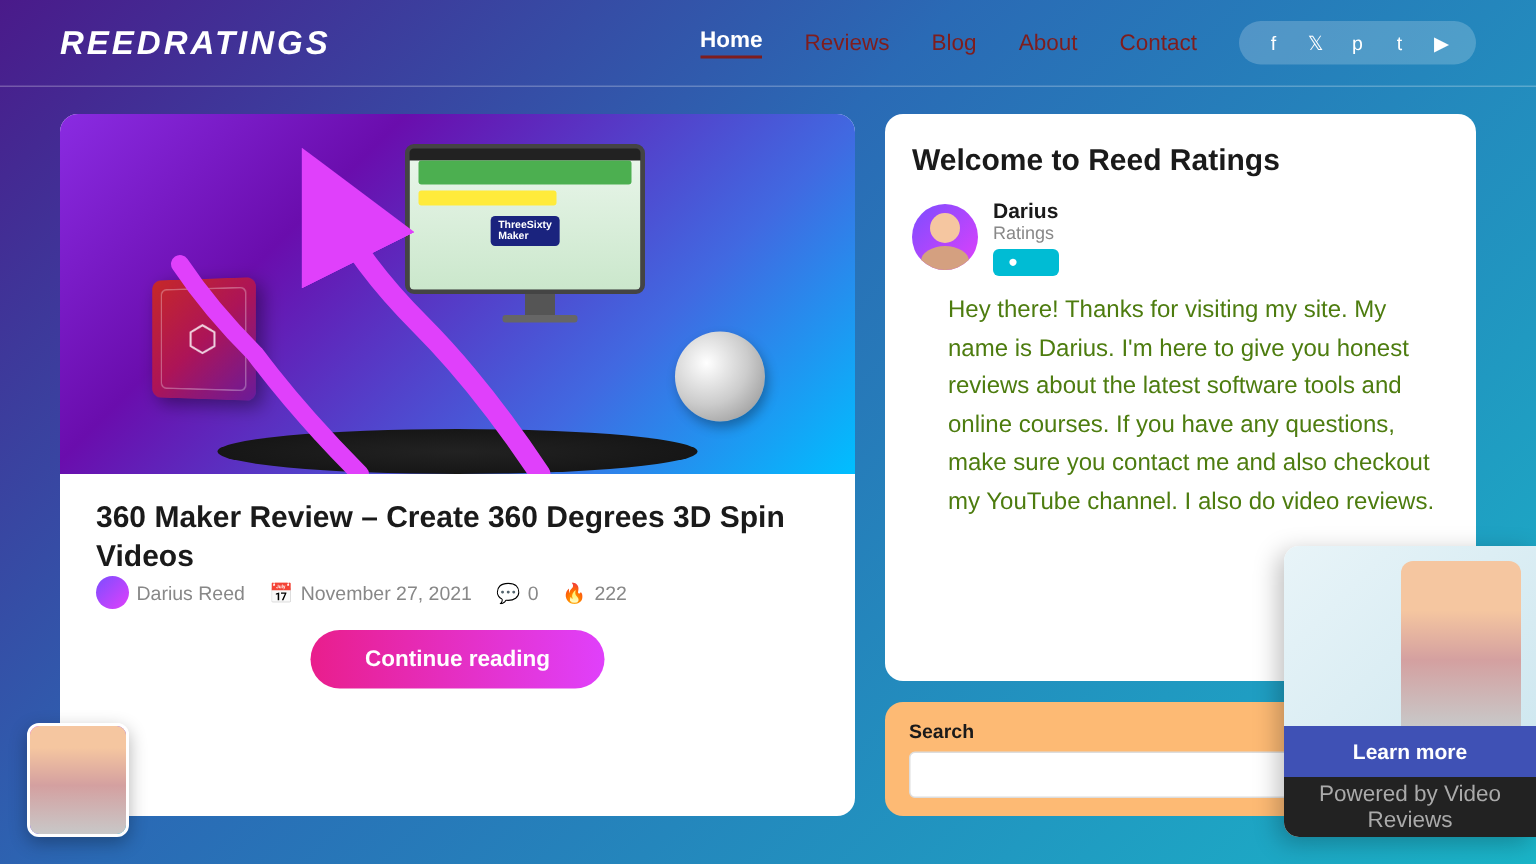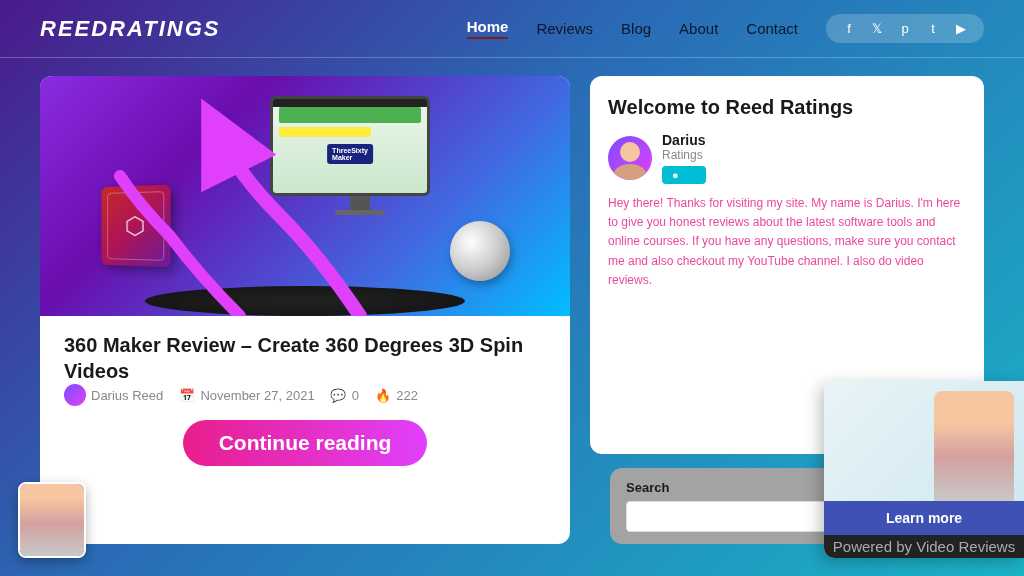--- a/index.html
+++ b/index.html
@@ -27,21 +27,21 @@
       letter-spacing: 2px;
       text-transform: uppercase;
       font-style: italic;
     }
     .nav {
       display: flex;
       align-items: center;
       gap: 28px;
     }
     .nav a {
-      color: #0f172a;
+      color: #7f1d1d;
       text-decoration: none;
       font-size: 15px;
       font-weight: 500;
     }
     .nav a.active { color: #fff; font-weight: 700; border-bottom: 2px solid #7f1d1d; padding-bottom: 2px; }
     .social-icons {
       display: flex;
       gap: 10px;
       background: rgba(255,255,255,0.2);
       border-radius: 20px;
@@ -231,21 +231,21 @@
       display: inline-block;
     }
     .continue-btn {
       display: block;
       margin: 0 auto;
       background: linear-gradient(90deg, #e91e8c, #e040fb);
       color: white;
       border: none;
       border-radius: 25px;
       padding: 11px 36px;
-      font-size: 21px;
+      font-size: 15px;
       font-weight: 600;
       cursor: pointer;
       text-align: center;
     }
 
     
     .sidebar {
       flex: 1;
       display: flex;
       flex-direction: column;
@@ -291,29 +291,29 @@
       color: white;
       border: none;
       border-radius: 4px;
       padding: 3px 10px;
       font-size: 11px;
       cursor: pointer;
       margin-top: 4px;
       display: inline-block;
     }
     .welcome-text {
-      font-size: 12px;
-      color: #ec4899;
+      font-size: 16px;
+      color: #4d7c0f;
       line-height: 1.6;
+      margin-left: 24px;
     }
     .search-card {
-      background: #a3a3a3;
+      background: #fdba74;
       border-radius: 12px;
       padding: 12px 16px;
-      margin-left: 20px;
     }
     .search-label {
       font-size: 13px;
       font-weight: 600;
       color: #1a1a1a;
       margin-bottom: 6px;
     }
     .search-input {
       width: 100%;
       border: 1px solid #ddd;
@@ -321,21 +321,21 @@
       padding: 7px 10px;
       font-size: 13px;
       outline: none;
     }
 
     
     .video-widget {
       position: absolute;
       bottom: 18px;
       right: 0;
-      width: 200px;
+      width: 168px;
       background: white;
       border-radius: 10px 0 0 10px;
       overflow: hidden;
       box-shadow: -4px 4px 16px rgba(0,0,0,0.25);
       z-index: 10;
       margin-left: 16px;
     }
     .video-preview {
       width: 100%;
       height: 120px;

